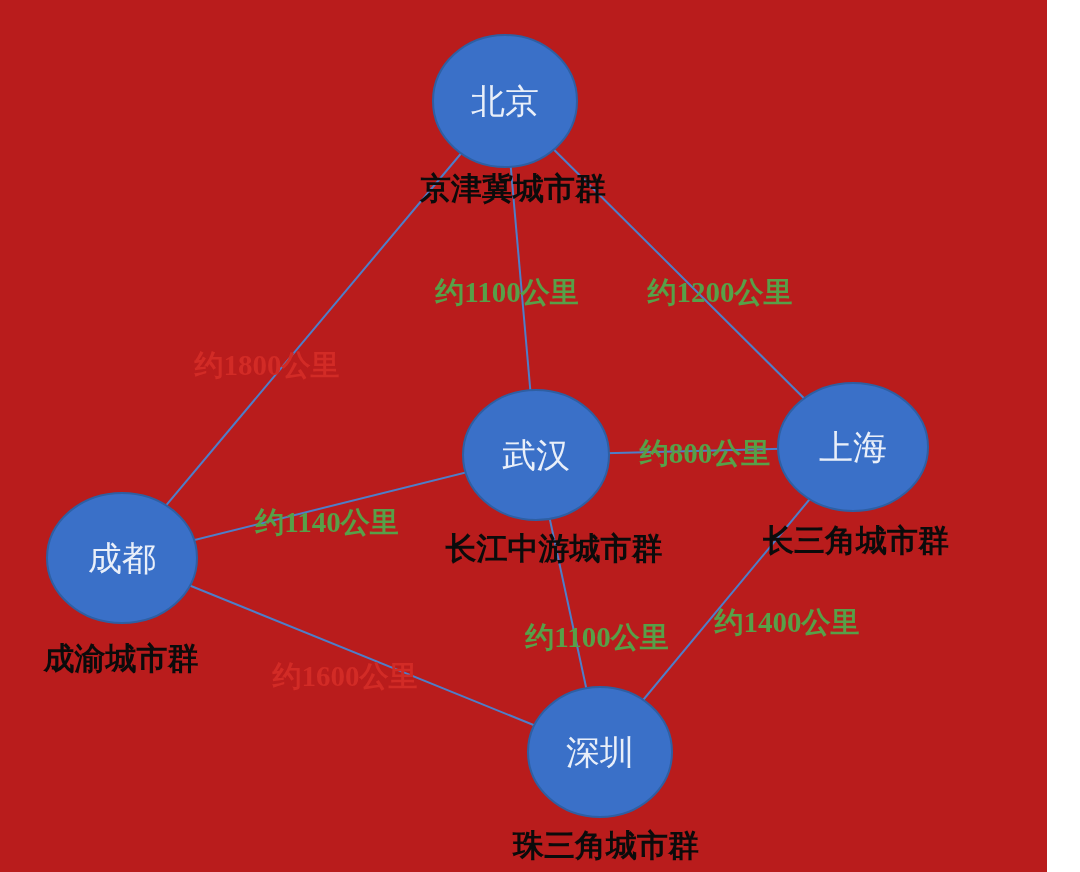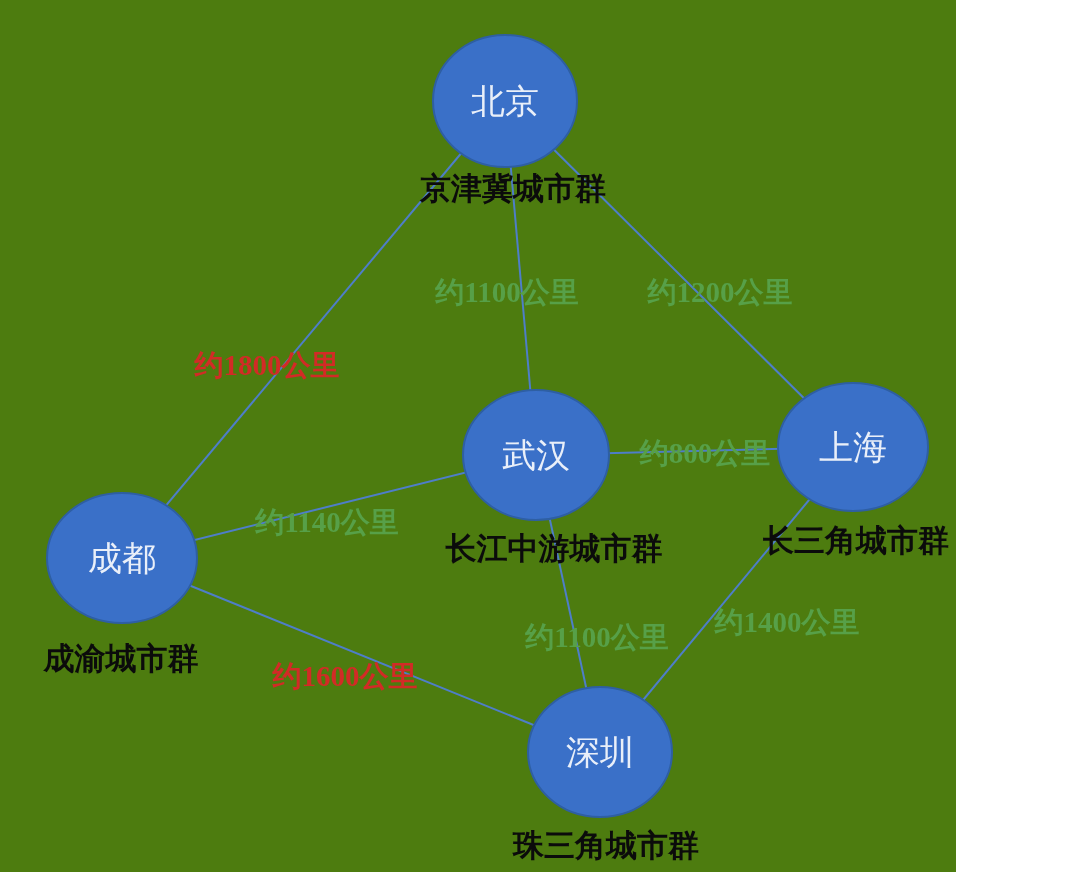--- a/index.html
+++ b/index.html
@@ -1,20 +1,20 @@
 <!DOCTYPE html>
 <html><head>
 <meta charset="utf-8">
 <style>
   html, body { margin: 0; padding: 0; background: #ffffff; }
   .canvas {
     position: relative;
-    width: 956px;
+    width: 1047px;
     height: 872px;
-    background: #4d7c0f;
+    background: #b91c1c;
     overflow: hidden;
     font-family: "Liberation Serif", serif;
   }
   svg { display: block; }
   .edge-line {
     stroke: #4E7EC9;
     stroke-width: 2;
     fill: none;
   }
   .node-ellipse {

